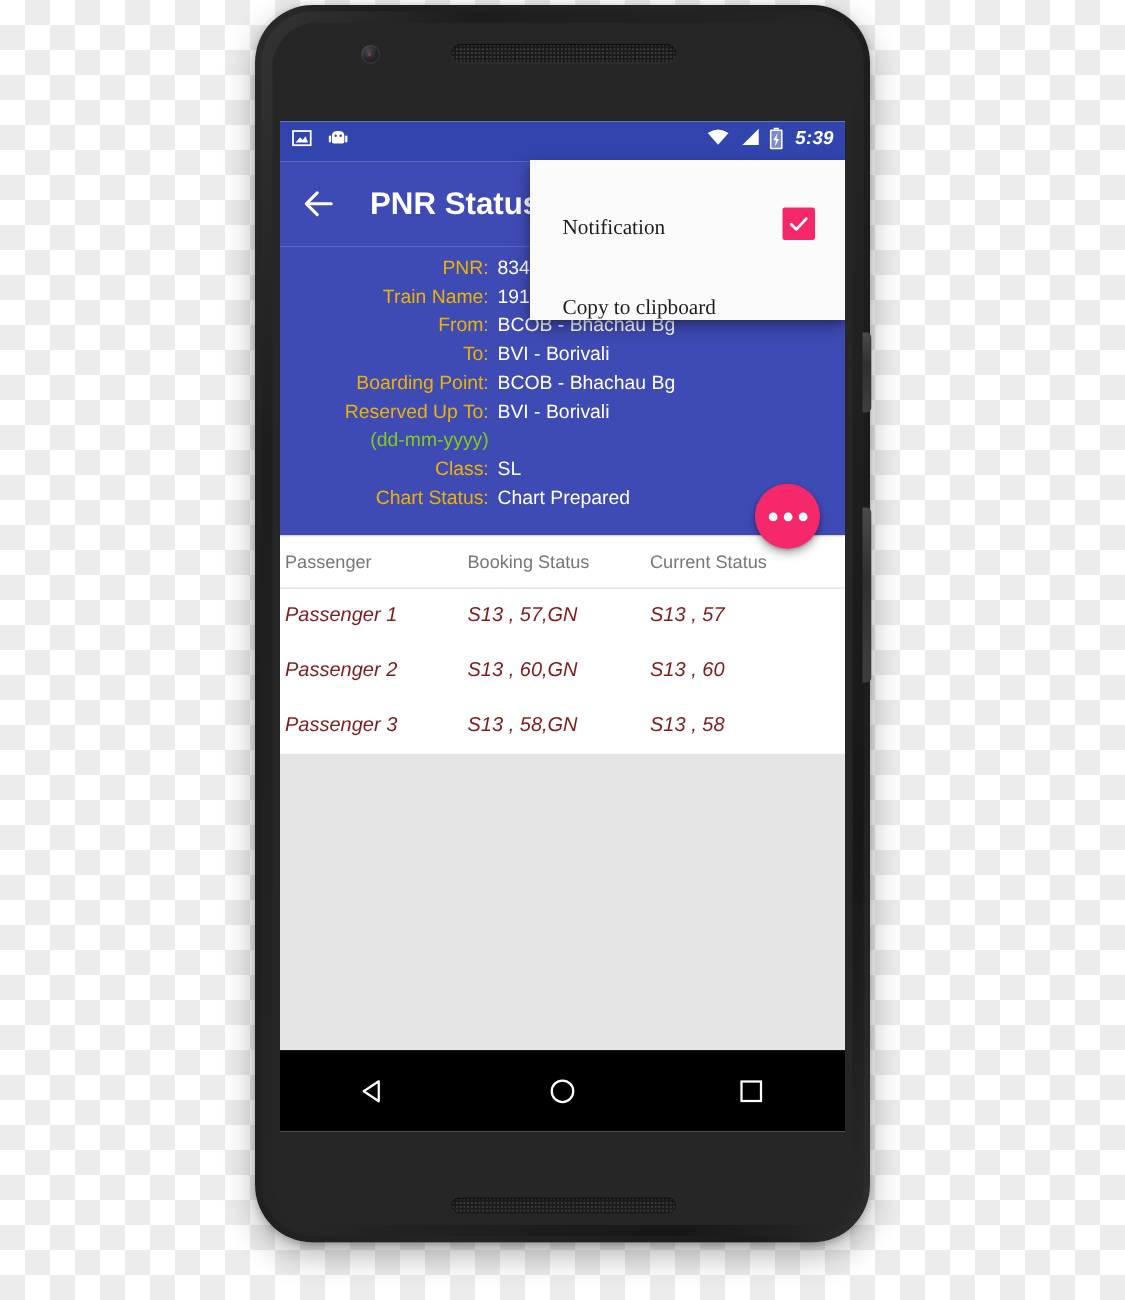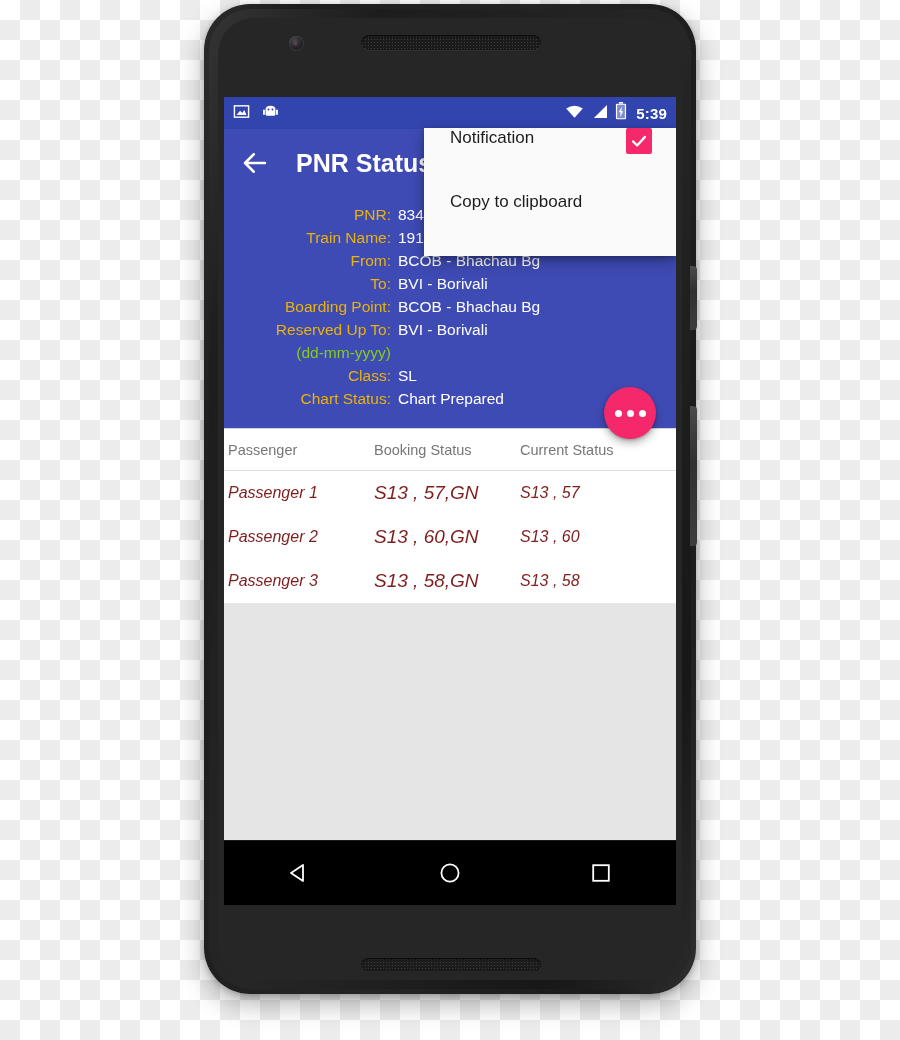--- a/index.html
+++ b/index.html
@@ -104,21 +104,21 @@
   #status-bar {
     position: relative;
     height: 32px;
     background: #3244ae;
     display: flex;
     align-items: center;
     padding: 0 9px 0 9px;
     box-sizing: border-box;
   }
   .sb-left { display: flex; align-items: center; gap: 12px; }
-  .sb-right { margin-left: auto; display: flex; align-items: center; gap: 7px; }
+  .sb-right { margin-left: auto; display: flex; align-items: flex-start; gap: 7px; font-style: italic; }
   #status-time {
     color: #ffffff;
     font-size: 15px;
     font-weight: bold;
     letter-spacing: .2px;
     margin-left: 2px;
   }
 
   
   #app-bar {
@@ -186,21 +186,21 @@
   #table-head {
     height: 42px;
     border-bottom: 1px solid #e0e0e0;
   }
   #table-head .cell {
     color: #777777;
     font-size: 14.5px;
   }
   .tbl-body-row { height: 44px; }
   .tbl-body-row .cell { color: #7f1d1d; font-size: 16px; font-style: italic; }
-  .tbl-body-row .cell.c1 { font-size: 19px; }
+  .tbl-body-row .cell.c1 { font-size: 16px; }
   .cell { white-space: nowrap; overflow: hidden; }
   .c0 { width: 146px; flex: none; }
   .c1 { width: 146px; flex: none; }
   .c2 { flex: 1; }
 
   
   #fab {
     position: absolute;
     left: 380px; top: 290px;
     width: 52px; height: 52px;
@@ -218,23 +218,24 @@
     position: absolute;
     left: 200px; top: 31px;
     width: 252px; height: 128px;
     background: #fafafa;
     box-shadow: 0 6px 14px rgba(0,0,0,.30), 0 2px 5px rgba(0,0,0,.22);
     z-index: 10;
   }
   .menu-item {
     height: 64px;
     display: flex;
-    align-items: flex-start;
+    align-items: flex-end;
     padding: 0 24px 0 26px;
     box-sizing: border-box;
+    font-family: Liberation Serif, serif;
   }
   .menu-label { font-size: 17px; color: #1d1d1d; }
   #notif-checkbox {
     margin-left: auto;
     width: 26px; height: 26px;
     background: #f5286c;
     border-radius: 2px;
     display: flex; align-items: center; justify-content: center;
   }
 

